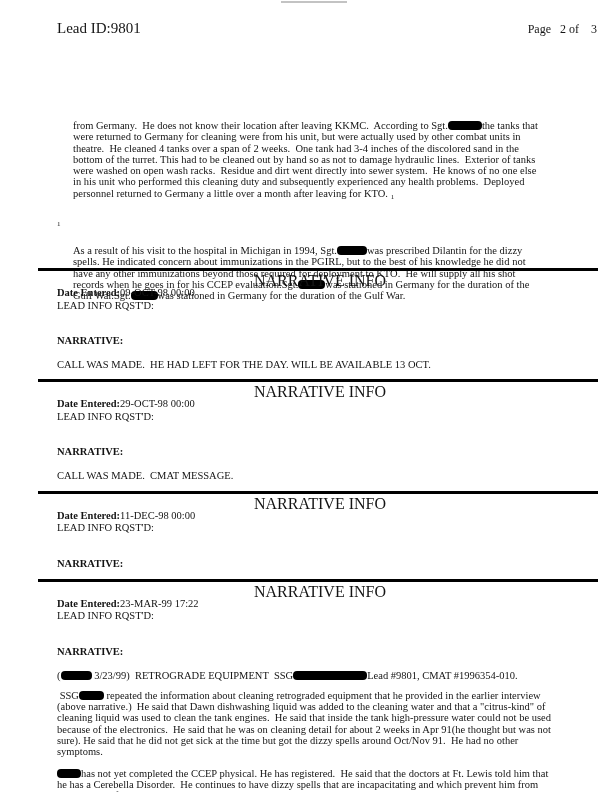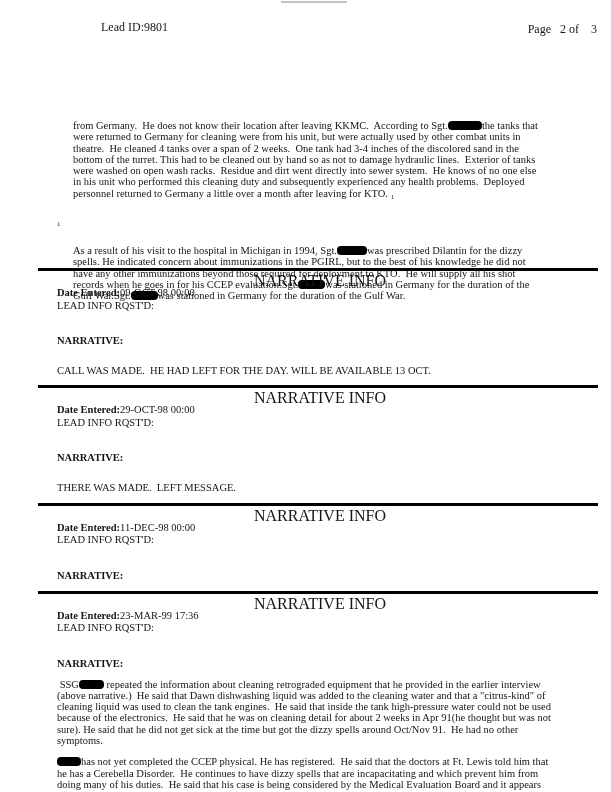--- a/index.html
+++ b/index.html
@@ -12,22 +12,21 @@
     color:#141414;
     overflow:hidden;
     margin:0 auto;
   }
   .artifact{
     position:absolute;left:281px;top:1px;width:66px;height:2px;
     background:#c3c3c3;
   }
   .hdr-lead{
     position:absolute;left:57px;top:20px;
-    font-size:12px;
-    margin-left:44px;
+    font-size:15px;
   }
   .hdr-page{
     position:absolute;right:14px;top:22px;
     font-size:12px;white-space:pre;
   }
   .main-col{
     position:absolute;left:57px;top:104px;width:499px;
     font-size:10.5px;line-height:11.3px;
   }
   .para{white-space:pre-wrap;margin:16px;}
@@ -35,21 +34,21 @@
   .sections{
     position:absolute;left:38px;top:268px;width:560px;
     font-size:10.5px;line-height:11.3px;
   }
   .divider{height:3px;background:#000;margin:0 0 3px 0;}
   .section{margin:0;}
   .sec-title{font-weight:normal;font-size:16px;padding-left:4px;line-height:13px;text-align:center;}
   .sec-field{padding-left:19px;line-height:12.5px;white-space:pre-wrap;}
   .sec-field .lbl{font-weight:bold;}
   .narr-label{padding-left:19px;font-weight:bold;line-height:12px;margin-top:23px;}
-  .narr-body{padding-left:19px;padding-right:40px;white-space:pre-wrap;margin-top:18px;}
+  .narr-body{padding-left:19px;padding-right:40px;white-space:pre-wrap;margin-top:12px;}
   .sec-pad{height:9px;}
   .narr-para{white-space:pre-wrap;margin:0 0 0 0;padding-left:19px;padding-right:40px;}
   .gap9{height:9px;}
   .gap10{height:10px;}
   .redaction{
     display:inline-block;height:9px;background:#000;
     border-radius:4px;vertical-align:-1px;
   }
   .fn{font-size:7px;vertical-align:-2px;}
 </style>
@@ -80,39 +79,40 @@
       <div class="narr-body">CALL WAS MADE.  HE HAD LEFT FOR THE DAY. WILL BE AVAILABLE 13 OCT.</div>
       <div class="sec-pad"></div>
     </div>
 
     <div class="divider"></div>
     <div class="section">
       <div class="sec-title">NARRATIVE INFO</div>
       <div class="sec-field"><span class="lbl">Date Entered:</span><span>29-OCT-98 00:00</span></div>
       <div class="sec-field lbl">LEAD INFO RQST'D:</div>
       <div class="narr-label">NARRATIVE:</div>
-      <div class="narr-body">THERE WAS MADE.  LEFT MESSAGE.</div>
+      <div class="narr-body">CALL WAS MADE.  CMAT MESSAGE.</div>
       <div class="sec-pad"></div>
     </div>
 
     <div class="divider"></div>
     <div class="section">
       <div class="sec-title">NARRATIVE INFO</div>
       <div class="sec-field"><span class="lbl">Date Entered:</span><span>11-DEC-98 00:00</span></div>
       <div class="sec-field lbl">LEAD INFO RQST'D:</div>
       <div class="narr-label">NARRATIVE:</div>
       <div class="sec-pad"></div>
     </div>
 
     <div class="divider"></div>
     <div class="section">
       <div class="sec-title">NARRATIVE INFO</div>
-      <div class="sec-field"><span class="lbl">Date Entered:</span><span>23-MAR-99 17:36</span></div>
+      <div class="sec-field"><span class="lbl">Date Entered:</span><span>23-MAR-99 17:22</span></div>
       <div class="sec-field lbl">LEAD INFO RQST'D:</div>
       <div class="narr-label">NARRATIVE:</div>
+      <div class="narr-body">(<span class="redaction" style="width: 31px;"></span> 3/23/99)  RETROGRADE EQUIPMENT  SSG<span class="redaction" style="width: 74px;"></span>Lead #9801, CMAT #1996354-010.</div>
       <div class="gap9"></div>
       <div class="narr-para"> SSG<span class="redaction" style="width: 25px;"></span> repeated the information about cleaning retrograded equipment that he provided in the earlier interview (above narrative.)  He said that Dawn dishwashing liquid was added to the cleaning water and that a "citrus-kind" of cleaning liquid was used to clean the tank engines.  He said that inside the tank high-pressure water could not be used because of the electronics.  He said that he was on cleaning detail for about 2 weeks in Apr 91(he thought but was not sure). He said that he did not get sick at the time but got the dizzy spells around Oct/Nov 91.  He had no other symptoms.</div>
       <div class="gap10"></div>
       <div class="narr-para"><span class="redaction" style="width: 24px;"></span>has not yet completed the CCEP physical. He has registered.  He said that the doctors at Ft. Lewis told him that he has a Cerebella Disorder.  He continues to have dizzy spells that are incapacitating and which prevent him from doing many of his duties.  He said that his case is being considered by the Medical Evaluation Board and it appears that he will not be retained in the Army.</div>
     </div>
 
   </div>
 </div>
 
 </body></html>

